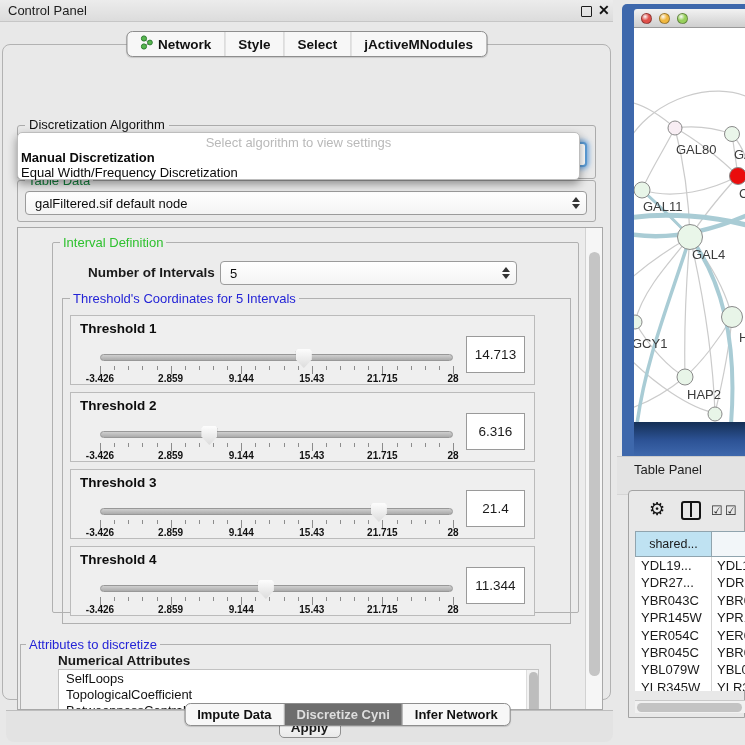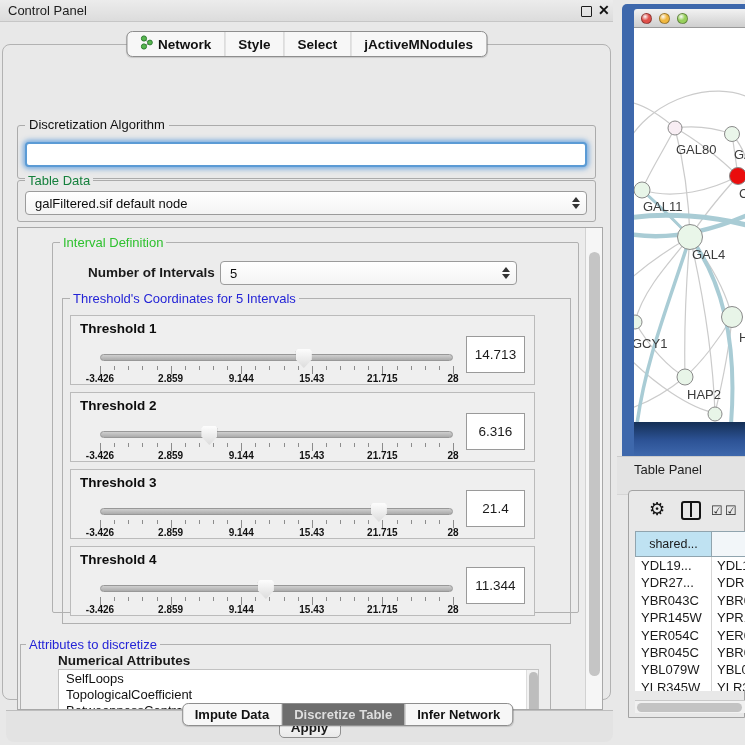--- a/index.html
+++ b/index.html
@@ -161,20 +161,27 @@
         <span>jActiveMNodules</span>
       </div>
     </div>
 
   <div id="cp-body" class="abs">
 
     <div id="alg-group" class="abs"></div>
     <div id="alg-title" class="abs">Discretization Algorithm</div>
     <div id="alg-combo" class="abs"></div>
 
+    <div id="popup" class="abs">
+      <div id="popup-hint" class="abs">Select algorithm to view settings</div>
+      <div id="popup-opts">
+          <div class="popup-opt abs" style="top: 17px; font-weight: bold;">Manual Discretization</div>
+          <div class="popup-opt abs" style="top: 32px; font-weight: normal;">Equal Width/Frequency Discretization</div>
+        </div>
+    </div>
 
     <div id="td-group" class="abs"></div>
     <div id="td-title" class="abs">Table Data</div>
     <div class="abs combo" style="left:22px;top:146px;width:562px;height:24px;">
       <span class="val">galFiltered.sif default node</span>
       <span class="stepper">
           <span class="up"></span>
           <span class="dn"></span>
         </span>
     </div>
@@ -377,21 +384,21 @@
     <div id="apply-bar" class="abs">
       <div id="apply-btn" class="abs">Apply</div>
     </div>
   </div>
 
   <div id="bottom-tabs" class="abs">
       <div class="seg">
         <span>Impute Data</span>
       </div>
       <div class="seg sel">
-        <span>Discretize Table</span>
+        <span>Discretize Cyni</span>
       </div>
       <div class="seg">
         <span>Infer Network</span>
       </div>
     </div>
 </div>
 
 <div id="net-frame" class="abs"></div>
 <div id="net-titlebar" class="abs">
   <span class="light abs" id="tl-red" style="left: 7px; background: radial-gradient(circle at 35% 30%, rgba(255, 255, 255, 0.8) 0%, rgb(224, 80, 74) 45%); border: 1px solid rgba(0, 0, 0, 0.35);"></span>

